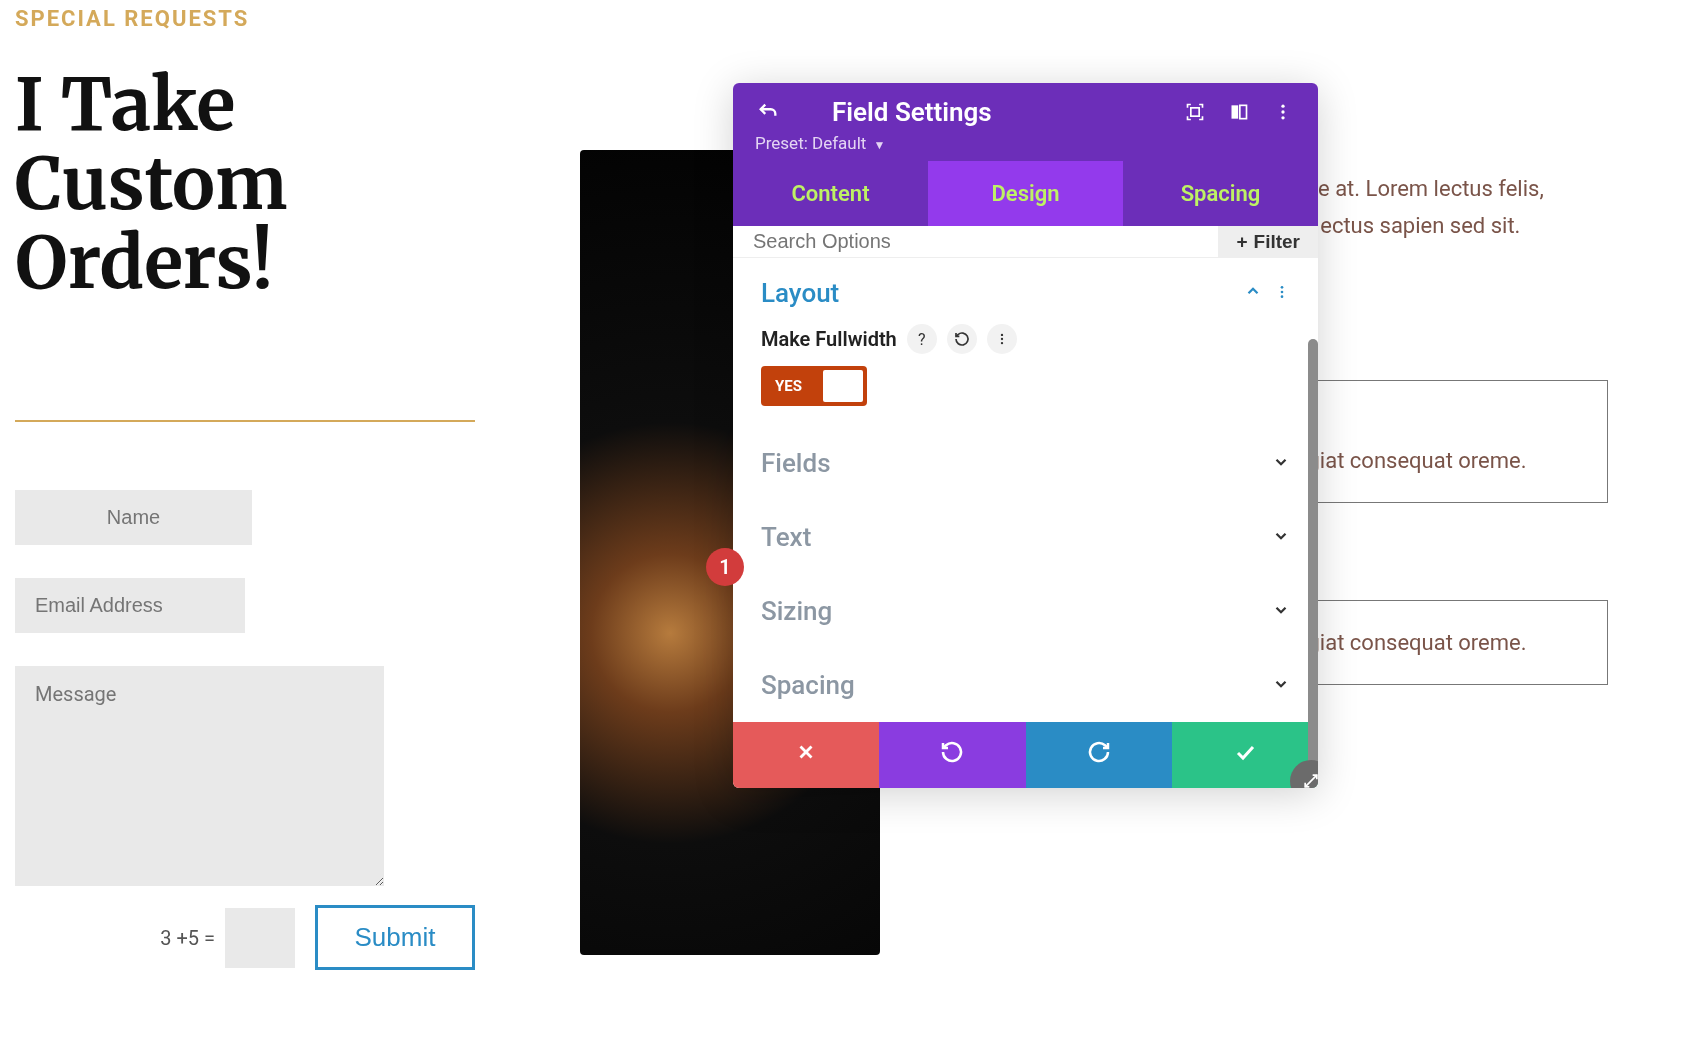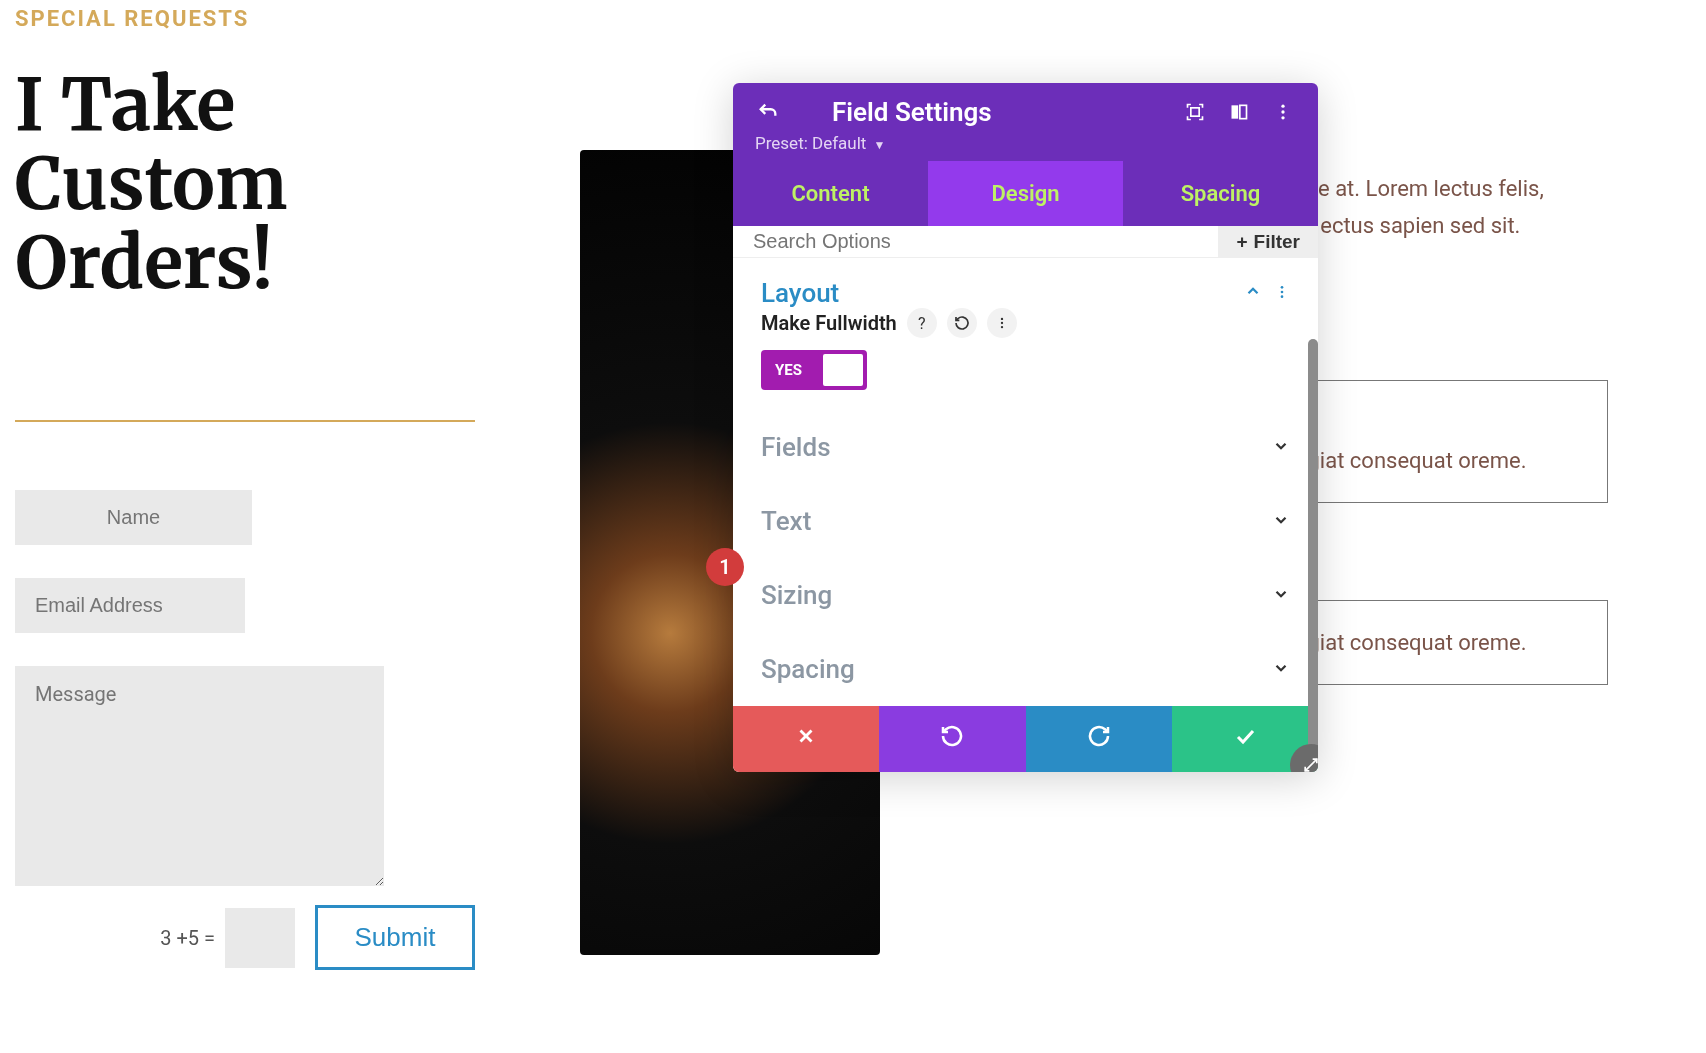--- a/index.html
+++ b/index.html
@@ -202,40 +202,41 @@
   color: #2a8cc5;
   font-weight: 500;
 }
 .section-icons { display: flex; gap: 12px; color: #2a8cc5; }
 .mini-icon { cursor: pointer; font-size: 20px; }
 
 .option-label-row {
   display: flex;
   align-items: center;
   gap: 10px;
+  margin-top: 16px;
 }
 .option-label {
   font-size: 20px;
   font-weight: 600;
   color: #222;
 }
 .pill-icon {
   width: 30px; height: 30px;
   border-radius: 50%;
   background: #f2f2f2;
   display: inline-flex; align-items: center; justify-content: center;
   font-size: 16px; color: #333;
   cursor: pointer;
 }
 
 .toggle {
   margin-top: 12px;
   width: 106px;
   height: 40px;
-  background: #a21caf;
+  background: #c2410c;
   border-radius: 4px;
   display: flex;
   align-items: center;
   padding: 4px;
   cursor: pointer;
 }
 .toggle-label {
   color: #fff;
   font-weight: 700;
   font-size: 15px;

